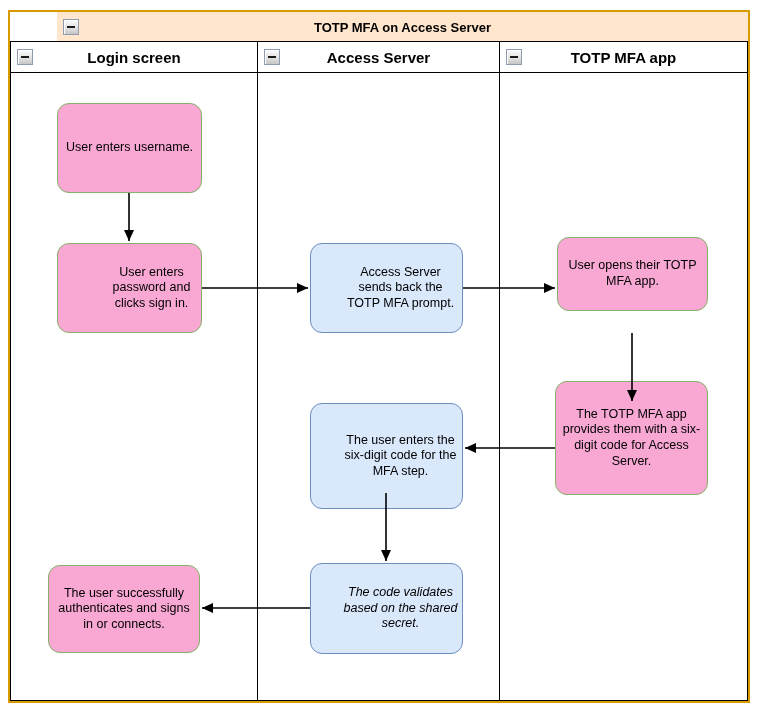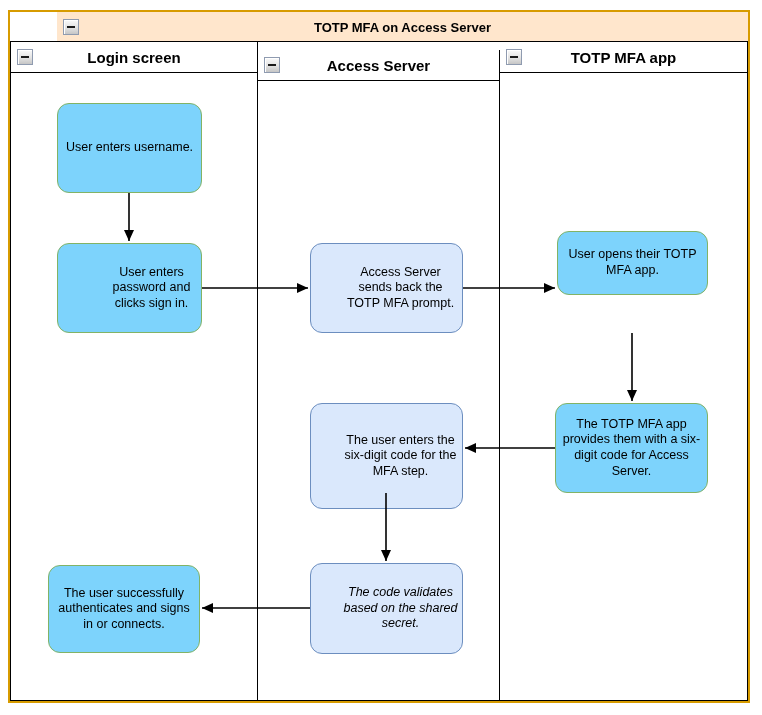--- a/index.html
+++ b/index.html
@@ -48,21 +48,21 @@
   .lane {
     box-sizing: border-box;
     border-right: 1px solid #000;
     border-bottom: 1px solid #000;
     display: flex;
     flex-direction: column;
     background: #fff;
   }
   .lane:first-child { border-left: 1px solid #000; }
   .lane-1 { width: 248px; }
-  .lane-2 { width: 242px; margin-top: 8px; }
+  .lane-2 { width: 242px; }
   .lane-3 { flex: 1; }
   .lane-header {
     position: relative;
     height: 31px;
     border-bottom: 1px solid #000;
     box-sizing: border-box;
   }
   .lane-label {
     position: absolute;
     left: 0; right: 0; top: 50%;
@@ -100,21 +100,21 @@
     display: flex;
     align-items: center;
     justify-content: center;
     text-align: center;
     font-size: 12.5px;
     line-height: 1.25;
     color: #000;
     padding: 3px 4px;
     z-index: 2;
   }
-  .node.green { background: #7dd3fc; border: 1px solid #82B366; }
+  .node.green { background: #f9a8d4; border: 1px solid #82B366; }
   .node.blue  { background: #DAE8FC; border: 1px solid #6C8EBF; padding-left: 32px; }
   
   .connectors {
     position: absolute;
     left: 0; top: 0;
     width: 762px; height: 715px;
     z-index: 3;
     pointer-events: none;
   }
   .connectors path.edge {
@@ -168,24 +168,24 @@
 
   <div class="node green" style="left:57px;  top:103px; width:145px; height:90px;">
     <span>User enters username.</span>
   </div>
   <div class="node green" style="left:57px;  top:243px; width:145px; height:90px;padding-left:48px;">
     <span>User enters password and clicks sign in.</span>
   </div>
   <div class="node blue" style="left:310px; top:243px; width:153px; height:90px;">
     <span>Access Server sends back the TOTP MFA prompt.</span>
   </div>
-  <div class="node green" style="left:557px; top:231px; width:151px; height:64px;">
+  <div class="node green" style="left:557px; top:237px; width:151px; height:74px;">
     <span>User opens their TOTP MFA app.</span>
   </div>
-  <div class="node green" style="left:555px; top:403px; width:153px; height:90px;align-items:center;">
+  <div class="node green" style="left:555px; top:381px; width:153px; height:114px;align-items:center;">
     <span>The TOTP MFA app provides them with a six-digit code for Access Server.</span>
   </div>
   <div class="node blue" style="left:310px; top:403px; width:153px; height:106px;">
     <span>The user enters the six-digit code for the MFA step.</span>
   </div>
   <div class="node blue" style="left:310px; top:563px; width:153px; height:91px;font-style:italic;">
     <span>The code validates based on the shared secret.</span>
   </div>
   <div class="node green" style="left:48px;  top:565px; width:152px; height:88px;">
     <span>The user successfully authenticates and signs in or connects.</span>

